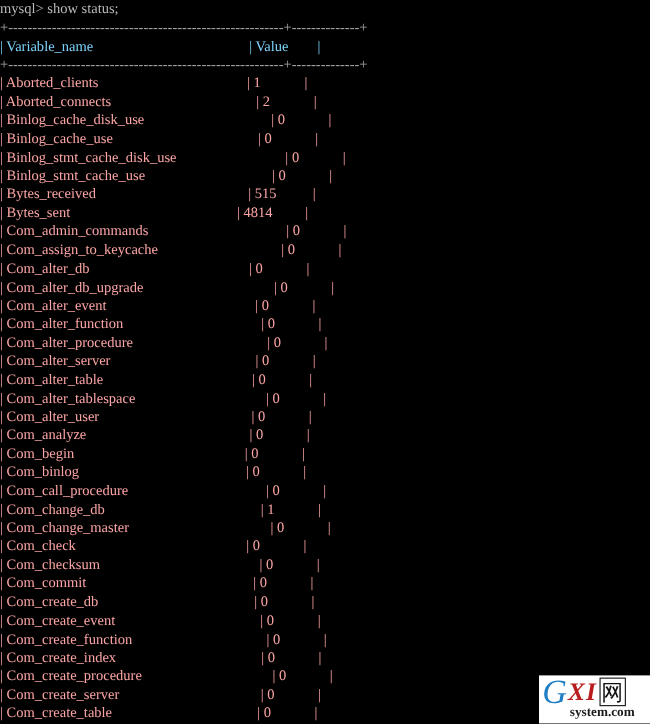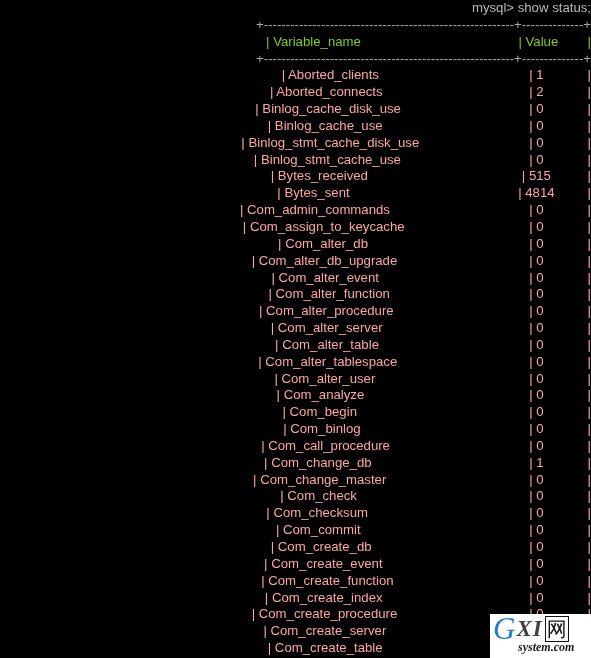--- a/index.html
+++ b/index.html
@@ -27,26 +27,25 @@
     width: 591px;
     white-space: pre;
     font-family: "DejaVu Sans Mono", "Liberation Mono", monospace;
     font-size: 13.2px;
     line-height: 16.85px;
     color: #b9b9b9;
   }
   .line {
     height: 16.85px;
     white-space: pre;
-    font-family: Liberation Sans, sans-serif;
-    text-align: right;
+    font-family: Liberation Serif, serif;
   }
   .prompt-line { color: #b9b9b9; }
   .rule-line  { color: #a6a6a6; }
-  .head-line  { color: #84cc16; }
+  .head-line  { color: #7dd3fc; }
   .row-line   { color: #fca5a5; }
 
   
   #watermark {
     position: absolute;
     right: 0px;
     bottom: 0px;
     width: 101px;
     height: 44px;
     background: #ffffff;
@@ -65,21 +64,21 @@
     font-size: 31px;
     font-style: italic;
     color: #1f7ec4;
     line-height: 30px;
   }
   .wm-xi {
     font-family: "Liberation Serif", "DejaVu Serif", serif;
     font-size: 23px;
     font-style: italic;
     font-weight: bold;
-    color: #404040;
+    color: #b91c1c;
     line-height: 30px;
     margin-left: 1px;
     letter-spacing: 1px;
   }
   .wm-cn {
     font-family: "DejaVu Sans", sans-serif;
     font-size: 20px;
     color: #111111;
     line-height: 24px;
     margin-left: 2px;
@@ -88,21 +87,20 @@
   }
   .wm-bottom {
     position: absolute;
     left: 28px;
     bottom: 2px;
     font-family: "Liberation Serif", "DejaVu Serif", serif;
     font-weight: bold;
     font-size: 12px;
     color: #1a1a1a;
     letter-spacing: 0px;
-    font-style: italic;
   }
 </style>
 </head>
 <body>
 
 <div id="terminal">
 
   <div id="screen"><div class="line prompt-line">mysql&gt; show status;</div><div class="line rule-line">+---------------------------------------------------------+--------------+</div><div class="line head-line">| Variable_name                                           | Value        |</div><div class="line rule-line">+---------------------------------------------------------+--------------+</div><div class="line row-line">| Aborted_clients                                         | 1            |</div><div class="line row-line">| Aborted_connects                                        | 2            |</div><div class="line row-line">| Binlog_cache_disk_use                                   | 0            |</div><div class="line row-line">| Binlog_cache_use                                        | 0            |</div><div class="line row-line">| Binlog_stmt_cache_disk_use                              | 0            |</div><div class="line row-line">| Binlog_stmt_cache_use                                   | 0            |</div><div class="line row-line">| Bytes_received                                          | 515          |</div><div class="line row-line">| Bytes_sent                                              | 4814         |</div><div class="line row-line">| Com_admin_commands                                      | 0            |</div><div class="line row-line">| Com_assign_to_keycache                                  | 0            |</div><div class="line row-line">| Com_alter_db                                            | 0            |</div><div class="line row-line">| Com_alter_db_upgrade                                    | 0            |</div><div class="line row-line">| Com_alter_event                                         | 0            |</div><div class="line row-line">| Com_alter_function                                      | 0            |</div><div class="line row-line">| Com_alter_procedure                                     | 0            |</div><div class="line row-line">| Com_alter_server                                        | 0            |</div><div class="line row-line">| Com_alter_table                                         | 0            |</div><div class="line row-line">| Com_alter_tablespace                                    | 0            |</div><div class="line row-line">| Com_alter_user                                          | 0            |</div><div class="line row-line">| Com_analyze                                             | 0            |</div><div class="line row-line">| Com_begin                                               | 0            |</div><div class="line row-line">| Com_binlog                                              | 0            |</div><div class="line row-line">| Com_call_procedure                                      | 0            |</div><div class="line row-line">| Com_change_db                                           | 1            |</div><div class="line row-line">| Com_change_master                                       | 0            |</div><div class="line row-line">| Com_check                                               | 0            |</div><div class="line row-line">| Com_checksum                                            | 0            |</div><div class="line row-line">| Com_commit                                              | 0            |</div><div class="line row-line">| Com_create_db                                           | 0            |</div><div class="line row-line">| Com_create_event                                        | 0            |</div><div class="line row-line">| Com_create_function                                     | 0            |</div><div class="line row-line">| Com_create_index                                        | 0            |</div><div class="line row-line">| Com_create_procedure                                    | 0            |</div><div class="line row-line">| Com_create_server                                       | 0            |</div><div class="line row-line">| Com_create_table                                        | 0            |</div></div>
 
   <div id="watermark">

